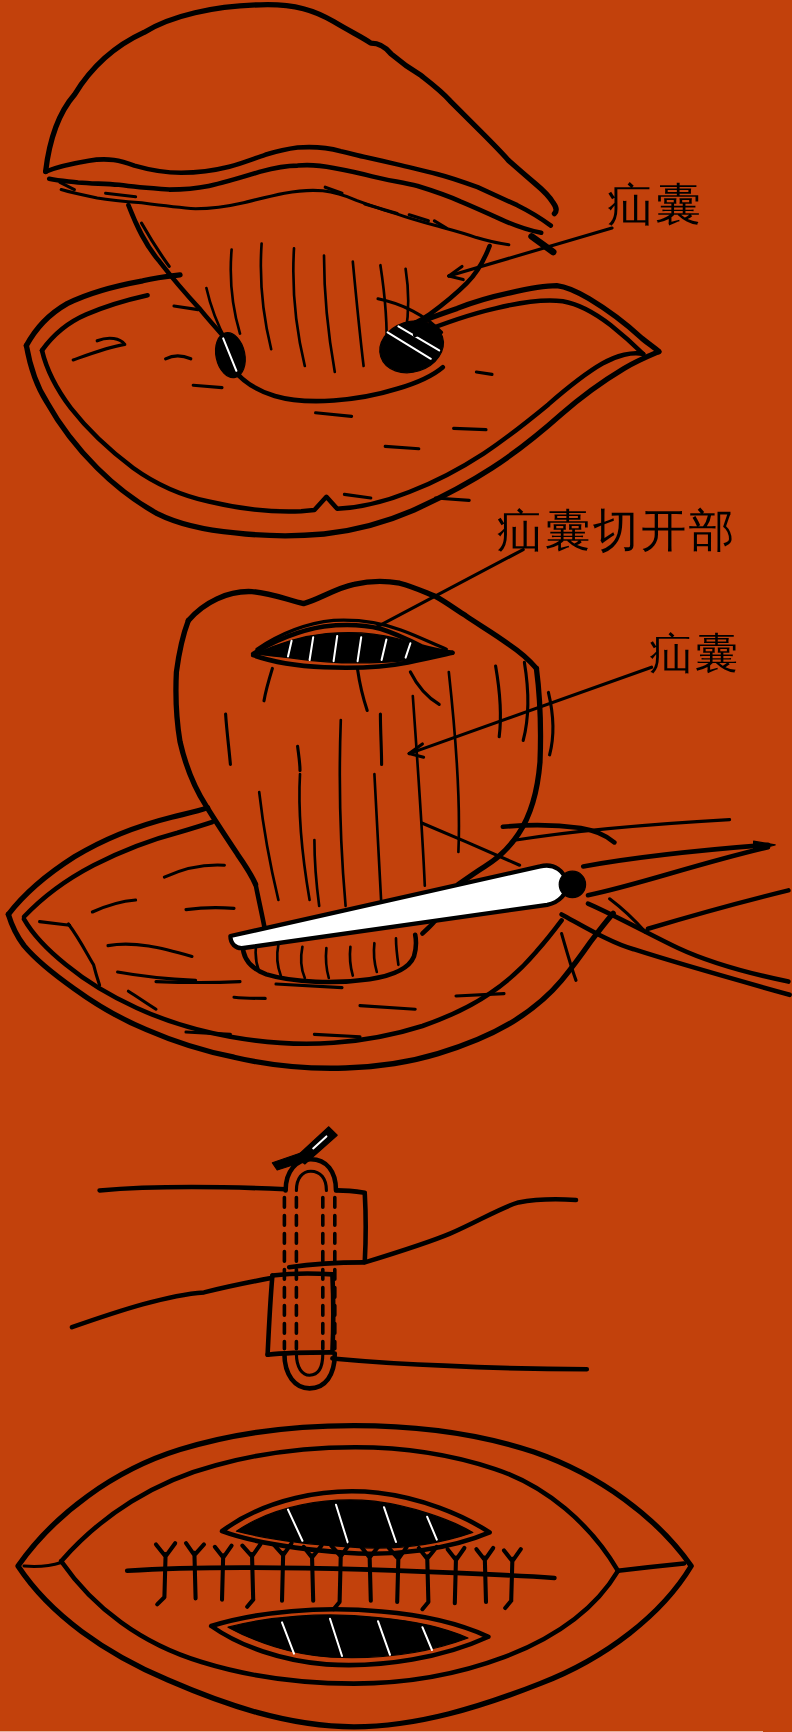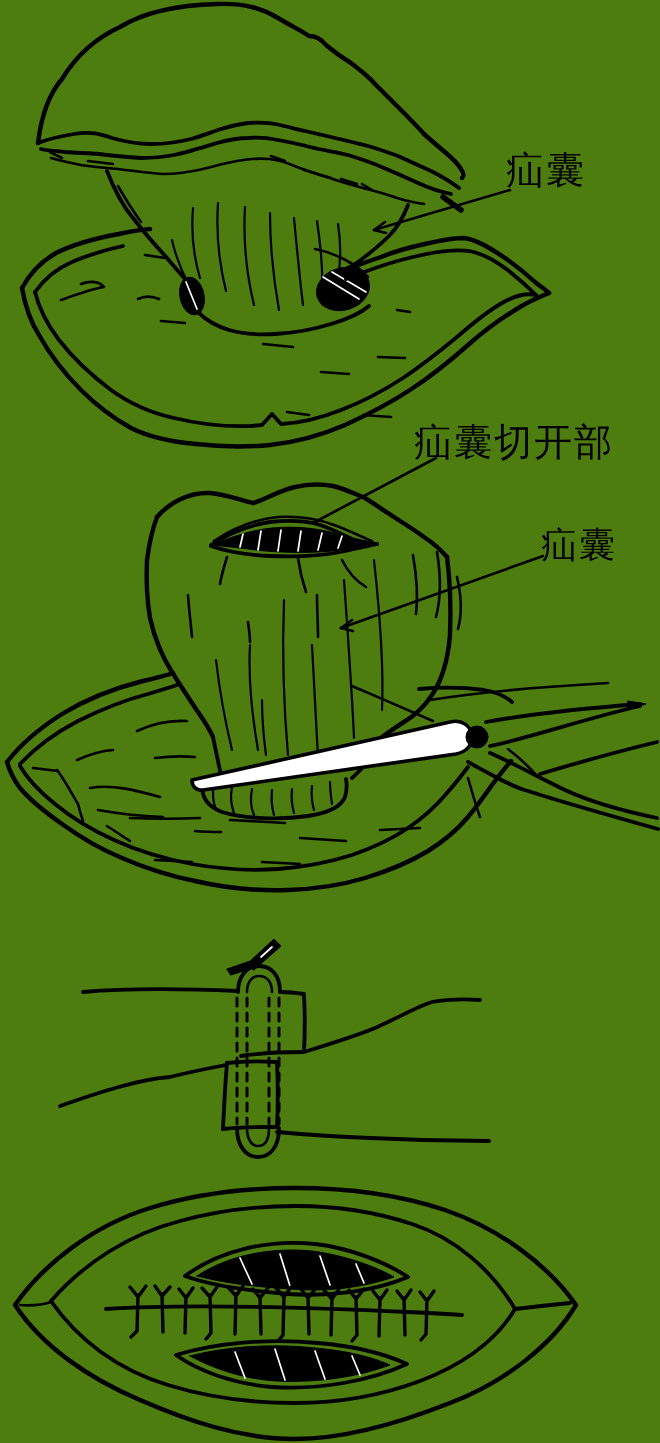--- a/index.html
+++ b/index.html
@@ -1,16 +1,16 @@
 <!DOCTYPE html>
 <html><head>
 <meta charset="utf-8">
 <style>
   html,body{margin:0;padding:0;background:#ffffff;}
-  .page{position:relative;width:660px;height:1443px;background:#4d7c0f;overflow:hidden;}
+  .page{position:relative;width:660px;height:1443px;background:#c2410c;overflow:hidden;}
   svg{position:absolute;left:0;top:0;}
   svg path, svg line, svg ellipse, svg circle{fill:none;stroke:#000;stroke-width:3.4;stroke-linecap:round;stroke-linejoin:round;}
   svg .thick{stroke-width:4.4;}
   svg .med{stroke-width:3.8;}
   svg .thin{stroke-width:2.6;}
   svg .xthin{stroke-width:2.2;}
   svg .fillblack{fill:#000;stroke:#000;stroke-width:1;}
   svg .fillwhite{fill:#fff;stroke:#000;stroke-width:3.6;}
   svg .whiteline{stroke:#fff;stroke-width:1.7;fill:none;}
   svg .dashline{stroke-dasharray:8 7;stroke-width:3;}

